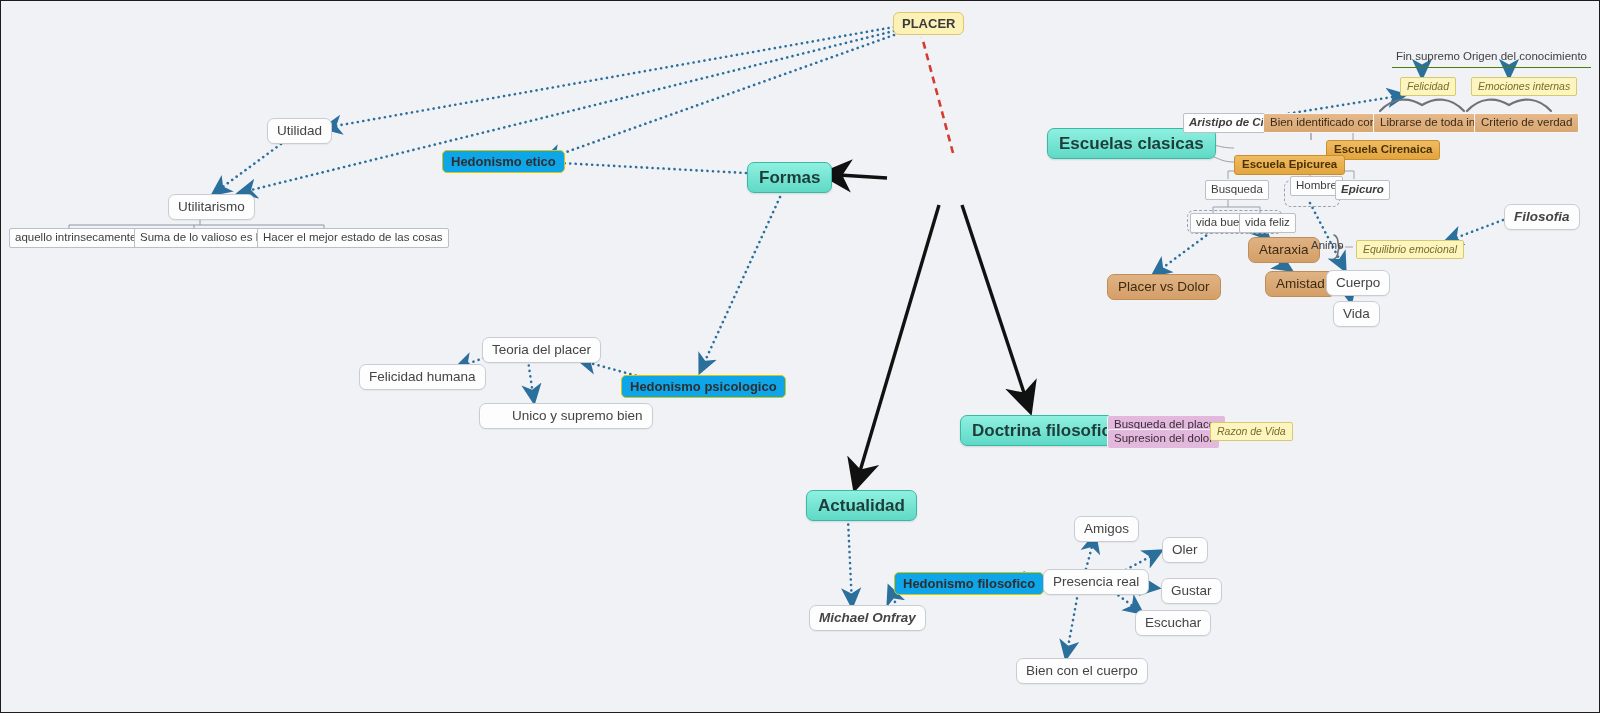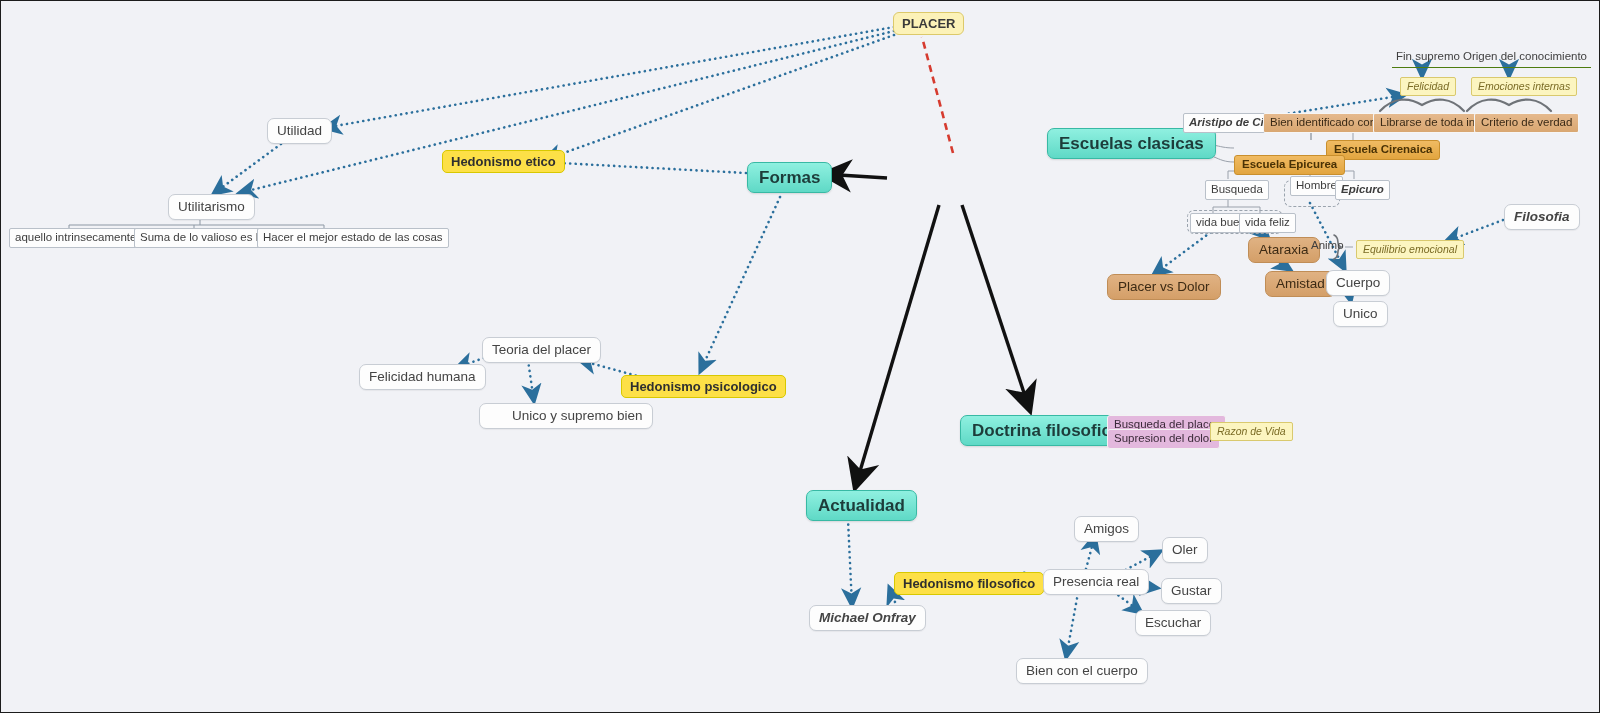--- a/index.html
+++ b/index.html
@@ -51,21 +51,21 @@
     background:linear-gradient(#8ff0e0,#5fd9c6);
     border:1px solid #38b9a4;
     border-radius:7px;
     font-size:17px;font-weight:bold;
     color:#1d3c3a;
     padding:6px 11px;
     box-shadow:0 1px 2px rgba(0,0,0,.12);
   }
   
   .n-yellow{
-    background:#fde047;
+    background:#0ea5e9;
     border:1px solid #d8c800;
     border-radius:5px;
     font-size:13px;font-weight:bold;
     color:#2f2f2f;
     padding:4px 8px;
   }
   
   .n-cream{
     background:#fcf2b8;
     border:1px solid #dcc96a;
@@ -314,15 +314,15 @@
   <div class="node n-box" style="left:1238px;top:212px;">vida feliz</div>
 
   <div class="node n-tan" style="left:1247px;top:236px;">Ataraxia</div>
   <div class="node" style="left:1310px;top:239px;font-size:11.5px;color:#3f3f3f;">Animo</div>
   <div class="node n-cream-sm" style="left:1355px;top:239px;">Equilibrio emocional</div>
   <div class="node n-plain bi" style="left:1503px;top:203px;">Filosofia</div>
 
   <div class="node n-tan" style="left:1106px;top:273px;">Placer vs Dolor</div>
   <div class="node n-tan" style="left:1264px;top:270px;">Amistad</div>
   <div class="node n-plain" style="left:1325px;top:269px;">Cuerpo</div>
-  <div class="node n-plain" style="left:1332px;top:300px;">Unico</div>
+  <div class="node n-plain" style="left:1332px;top:300px;">Vida</div>
 
 </div>
 
 </body></html>

